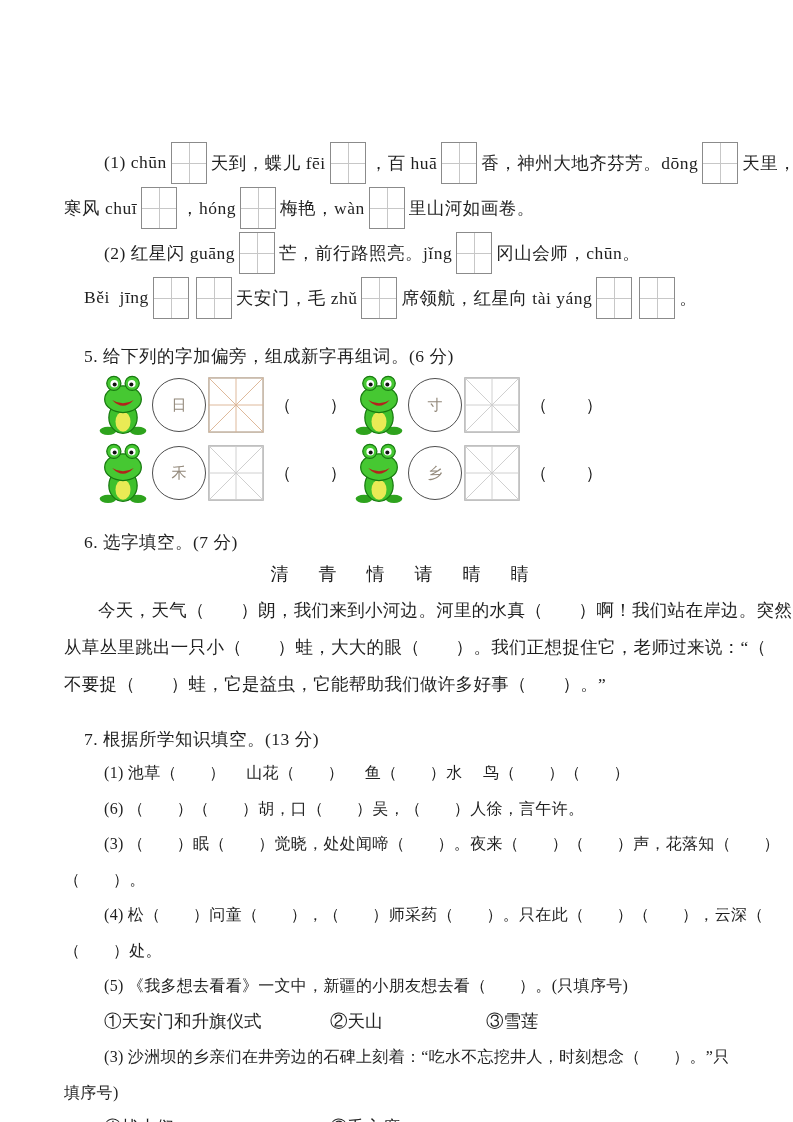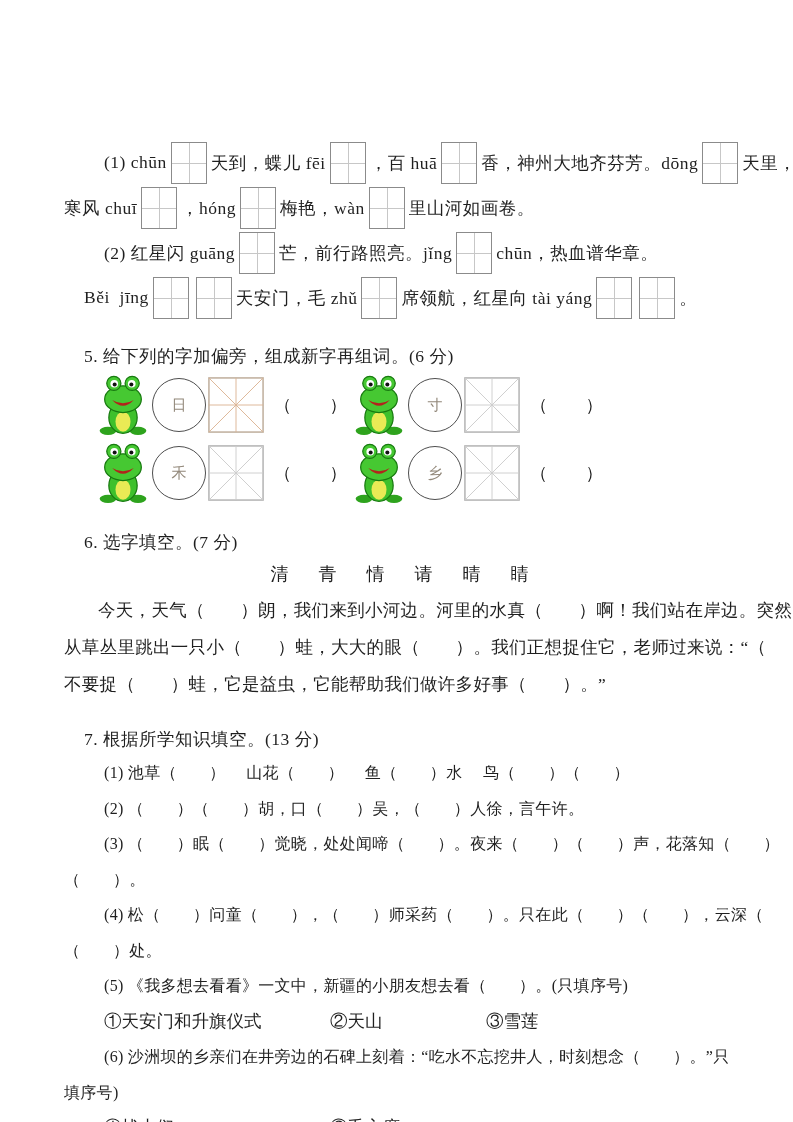--- a/index.html
+++ b/index.html
@@ -87,21 +87,21 @@
     <span>梅艳，wàn</span>
     <div class="tian"></div>
     <span>里山河如画卷。</span>
   </div>
 
   <div class="dline indent1">
     <span>(2) 红星闪 guāng</span>
     <div class="tian"></div>
     <span>芒，前行路照亮。jǐng</span>
     <div class="tian"></div>
-    <span>chūn，热血谱华章。</span>
+    <span>冈山会师，chūn。</span>
   </div>
 
   <div class="dline indent-small">
     <span>Běi  jīng</span>
     <div class="pair">
       <div class="tian"></div>
       <div class="tian"></div>
     </div>
     <span>天安门，毛 zhǔ</span>
     <div class="tian"></div>
@@ -257,34 +257,34 @@
     <span>睛</span>
   </div>
 
   <div class="para-line pindent">今天，天气（　　）朗，我们来到小河边。河里的水真（　　）啊！我们站在岸边。突然，</div>
   <div class="para-line">从草丛里跳出一只小（　　）蛙，大大的眼（　　）。我们正想捉住它，老师过来说：“（　　）</div>
   <div class="para-line">不要捉（　　）蛙，它是益虫，它能帮助我们做许多好事（　　）。”</div>
 
   <div class="sec-title">7. 根据所学知识填空。(13 分)</div>
 
   <div class="q7-line indent1">(1) 池草（　　）　 山花（　　）　 鱼（　　）水　 鸟（　　）（　　）</div>
-  <div class="q7-line indent1">(2) （　　）（　　）胡，口（　　）吴，（　　）人徐，言午许。</div>
+  <div class="q7-line indent1">(6) （　　）（　　）胡，口（　　）吴，（　　）人徐，言午许。</div>
   <div class="q7-line indent1">(3) （　　）眠（　　）觉晓，处处闻啼（　　）。夜来（　　）（　　）声，花落知（　　）</div>
   <div class="q7-line">（　　）。</div>
   <div class="q7-line indent1">(4) 松（　　）问童（　　），（　　）师采药（　　）。只在此（　　）（　　），云深（　　）</div>
   <div class="q7-line">（　　）处。</div>
   <div class="q7-line indent1">(5) 《我多想去看看》一文中，新疆的小朋友想去看（　　）。(只填序号)</div>
 
   <div class="opt-row">
     <span class="opt-c1">①天安门和升旗仪式</span>
     <span class="opt-c2">②天山</span>
     <span>③雪莲</span>
   </div>
 
-  <div class="q7-line indent1">(6) 沙洲坝的乡亲们在井旁边的石碑上刻着：“吃水不忘挖井人，时刻想念（　　）。”只</div>
+  <div class="q7-line indent1">(3) 沙洲坝的乡亲们在井旁边的石碑上刻着：“吃水不忘挖井人，时刻想念（　　）。”只</div>
   <div class="q7-line">填序号)</div>
 
   <div class="opt-row">
     <span class="opt-c1">①战士们</span>
     <span>③毛主席</span>
   </div>
 
   <div class="footer">第 2 页 共 6 页</div>
 
 </div>

